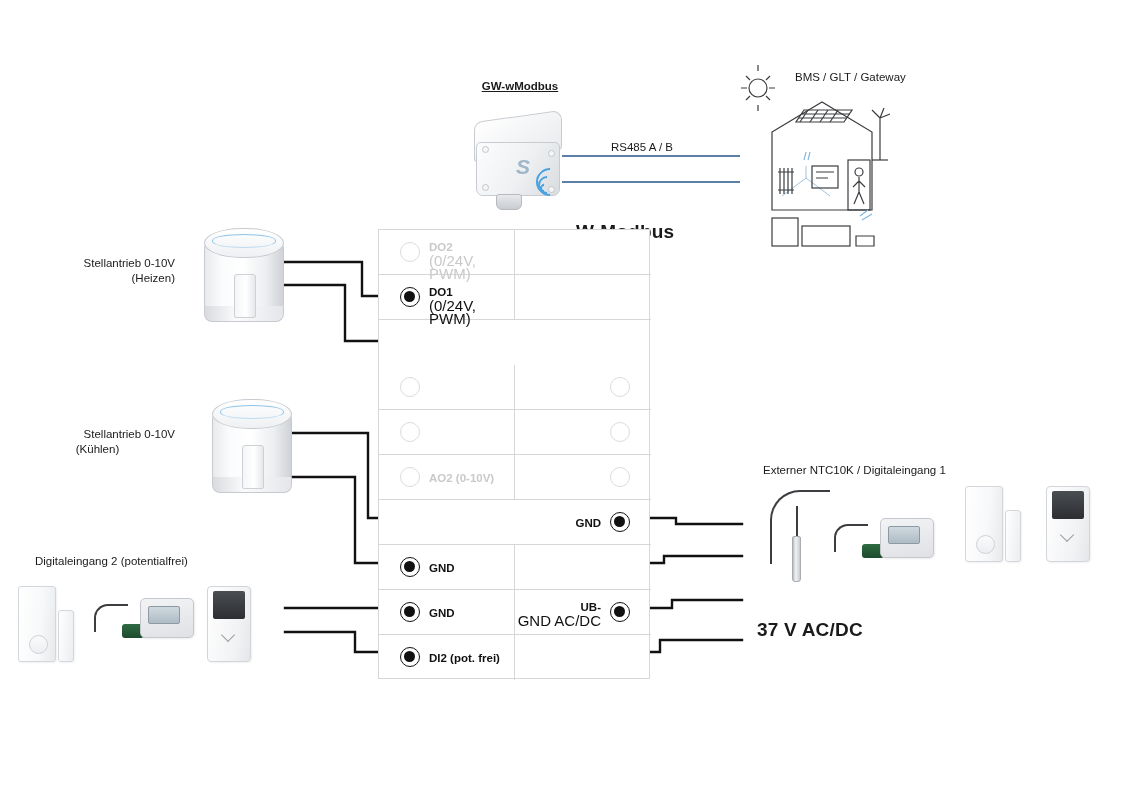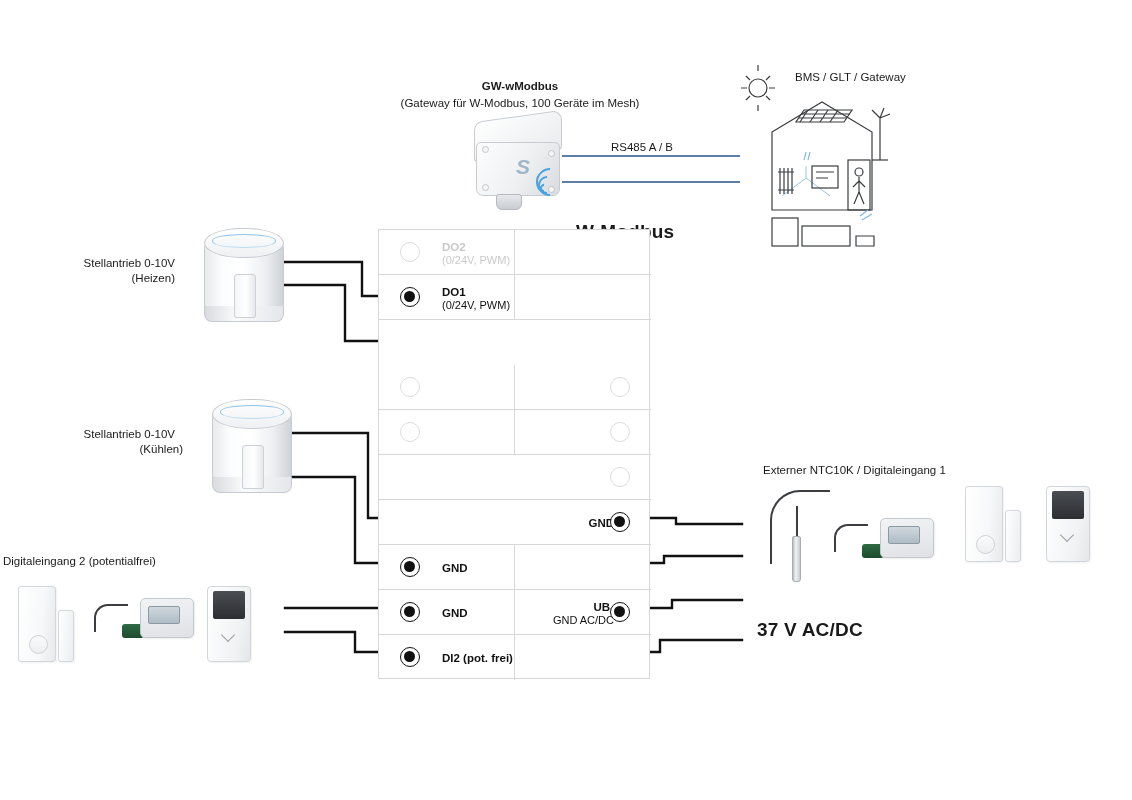--- a/index.html
+++ b/index.html
@@ -9,21 +9,21 @@
     background: #ffffff;
     font-family: "Liberation Sans", sans-serif;
     color: #1a1a1a;
     position: relative;
     overflow: hidden;
   }
   .stage { position:absolute; left:0; top:0; width:1132px; height:800px; }
 
   
   .lbl { position:absolute; font-size:11.5px; line-height:14px; color:#1a1a1a; }
-  .lbl.bold { font-weight:bold; }
+  .lbl.bold { font-weight:bold;text-decoration:underline; }
   .lbl.c { text-align:center; }
   .lbl.r { text-align:right; }
   .big { font-size:19px; font-weight:bold; letter-spacing:0.2px; }
 
   
   .termblock {
     position:absolute; left:378px; top:229px; width:272px; height:450px;
     border:1px solid #d7d7d7; background:#fff;
   }
   .trow { position:absolute; left:0; width:272px; height:45px; border-bottom:1px solid #d7d7d7; }
@@ -37,24 +37,24 @@
   }
   .dot.filled { background:#fff; border:1.5px solid #111; }
   .dot.filled::after {
     content:""; position:absolute; left:3px; top:3px; width:11px; height:11px;
     border-radius:50%; background:#111;
   }
   .dot.pale { border-color:#dcdcdc; }
   .dot.left { left:21px; }
   .dot.right { left:95px; }   
   .tlab {
-    position:absolute; font-size:11.5px; line-height:13px; color:#111;margin-left:13px;
+    position:absolute; font-size:11.5px; line-height:13px; color:#111;
   }
   .tlab .t1 { font-weight:bold; }
-  .tlab .t2 { font-weight:normal; font-size:11px; }
+  .tlab .t2 { font-weight:normal; font-size:15px; }
   .tlab.leftcol { left:50px; top:11px; }
   .tlab.rightcol { left:0; top:11px; width:86px; text-align:right; }
   .muted, .muted .t1, .muted .t2 { color:#c9c9c9; }
 
   
   svg.wires { position:absolute; left:0; top:0; width:1132px; height:800px; overflow:visible; }
 
   
   .actuator { position:absolute; width:96px; height:108px; }
   .act-body {
@@ -239,21 +239,20 @@
       <path d="M562,182 L740,182"></path>
     </g>
 
     <g stroke="#9fc4e2" stroke-width="1" fill="none">
       <path d="M782,196 L806,178 L830,196"></path>
       <path d="M806,178 L806,166"></path>
     </g>
   </svg>
 
   <div class="lbl bold c" style="left:420px; top:79px; width:200px;">GW-wModbus</div>
-  <div class="lbl c" style="left:305px; top:96px; width:430px;">(Gateway für W-Modbus, 100 Geräte im Mesh)</div>
 
   <div class="gw">
     <div class="lid"></div>
     <div class="body"></div>
     <div class="logo">S</div>
     <div class="gland"></div>
     <div class="screw" style="left:12px; top:34px;"></div>
     <div class="screw" style="left:78px; top:38px;"></div>
     <div class="screw" style="left:12px; top:72px;"></div>
     <div class="screw" style="left:78px; top:74px;"></div>
@@ -348,20 +347,26 @@
     <div class="trow" style="top:180px;">
       <div class="tcell left">
         <div class="dot left pale"></div>
       </div>
       <div class="tcell right">
         <div class="dot right pale"></div>
       </div>
     </div>
 
     <div class="trow" style="top:225px;">
+      <div class="tcell left">
+        <div class="dot left pale"></div>
+        <div class="tlab leftcol muted" style="top:17px;">
+          <div class="t1">AO2 (0-10V)</div>
+        </div>
+      </div>
       <div class="tcell right">
         <div class="dot right pale"></div>
       </div>
     </div>
 
     <div class="trow" style="top:270px;">
       <div class="tcell right">
         <div class="tlab rightcol" style="top:17px;">
           <div class="t1">GND</div>
         </div>
@@ -415,23 +420,23 @@
   <div class="lbl r" style="left:20px; top:271px; width:155px;">(Heizen)</div>
 
   <div class="actuator" style="left:204px; top:393px;">
     <div class="act-body"></div>
     <div class="act-base"></div>
     <div class="act-tab"></div>
     <div class="act-cap"></div>
     <div class="act-ring"></div>
   </div>
   <div class="lbl r" style="left:20px; top:427px; width:155px;">Stellantrieb 0-10V</div>
-  <div class="lbl r" style="left:28px; top:442px; width:155px;">(Kühlen)</div>
-
-  <div class="lbl" style="left:3px; top:554px; width:240px;">Digitaleingang 2 (potentialfrei)</div>
+  <div class="lbl r" style="left:20px; top:442px; width:155px;text-align:center;">(Kühlen)</div>
+
+  <div class="lbl" style="left:35px; top:554px; width:240px;">Digitaleingang 2 (potentialfrei)</div>
 
   <div class="contact" style="left:18px; top:586px; width:60px; height:80px;">
     <div class="big-part"></div>
     <div class="small-part"></div>
   </div>
 
   <div class="module" style="left:140px; top:598px;">
     <div class="plugwire"></div>
     <div class="plug"></div>
     <div class="mbody"></div>

